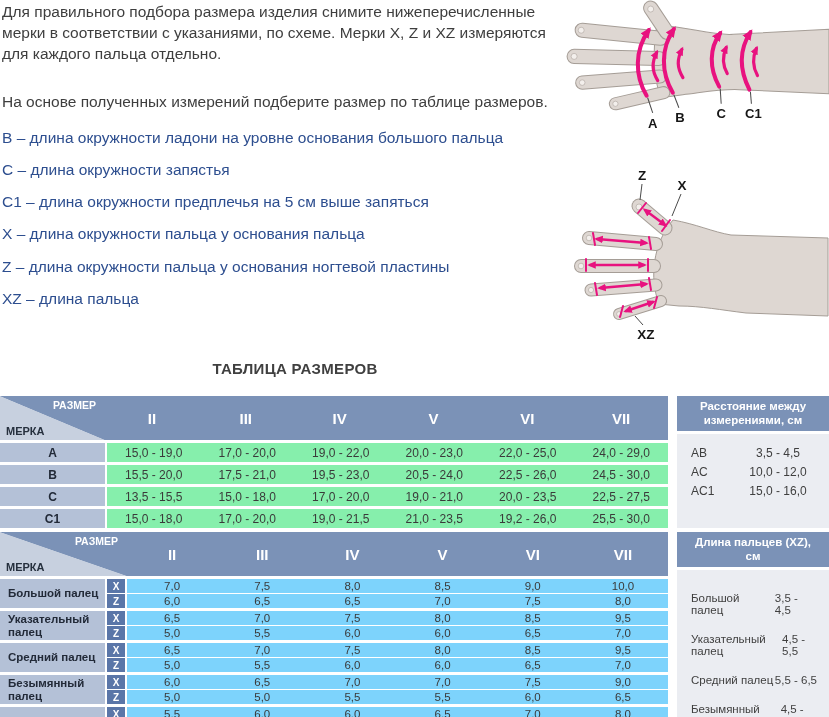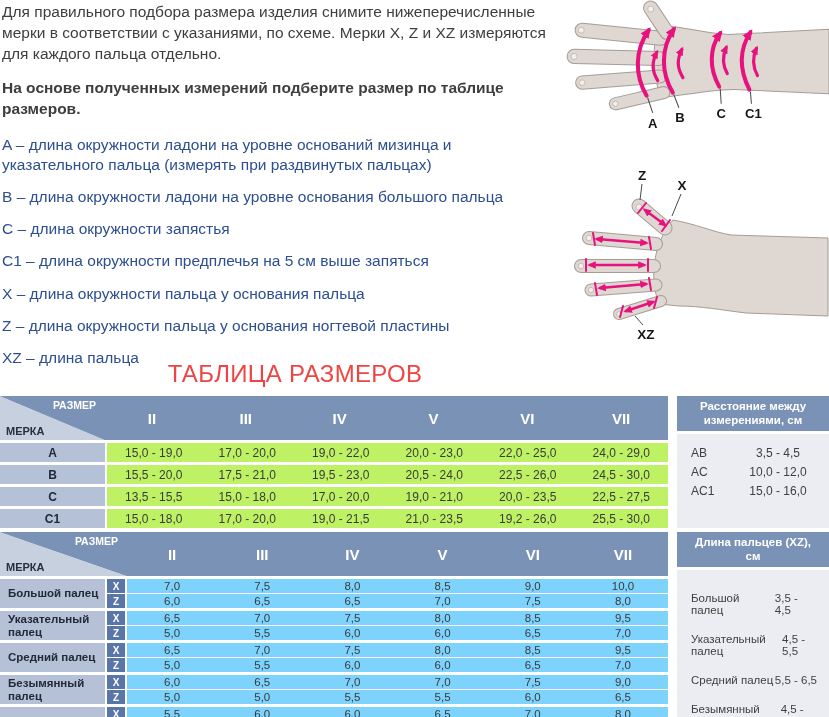--- a/index.html
+++ b/index.html
@@ -5,49 +5,49 @@
   * { margin:0; padding:0; box-sizing:border-box; }
   html,body { background:#fff; }
   .page {
     position:relative; width:829px; height:717px; overflow:hidden;
     background:#fff; font-family:"Liberation Sans", sans-serif; color:#3c3c3c;
   }
   
   .top { display:flex; height:358px; }
   .text-col { width:560px; padding:2px 4px 0 2px; }
   .para { font-size:15.5px; line-height:1.34; color:#3e3e3e; }
-  .para + .para { margin-top:14px;font-weight:bold; }
+  .para + .para { margin-top:28px; }
   .defs { margin-top:15px; }
   .def-item { font-size:15.5px; line-height:1.3; color:#2d4e8f; margin-bottom:12px; }
   .hands-col { width:269px; display:flex; flex-direction:column; }
   .hands-col svg { display:block; }
   .hand2wrap { margin-top:22px; }
 
   
   .title-row { width:590px; text-align:center; margin-top:2px; height:32px; }
-  .title-row h1 { font-size:24px; font-weight:normal; color:#ef4444; letter-spacing:.3px; }
+  .title-row h1 { font-size:15px; font-weight:bold; color:#404040; letter-spacing:.3px; }
 
   
   .tblock { display:flex; margin-top:4px; }
   .mtable { width:668px; }
   .sidebar { width:152px; margin-left:9px; display:flex; flex-direction:column; }
 
   .thead { display:flex; height:44px; }
   .corner { position:relative; background:linear-gradient(to top right, #c7d0df 49.6%, #7b92b7 50.4%); }
   .corner-t1 { width:105px; }
   .corner-t2 { width:127px; }
   .c-top { position:absolute; top:3px; right:9px; color:#fff; font-weight:bold; font-size:10.5px; }
   .c-bot { position:absolute; bottom:3px; left:6px; color:#26303e; font-weight:bold; font-size:11px; }
   .hstrip { flex:1; background:#7b92b7; display:flex; }
   .hcell { flex:1; color:#fff; font-weight:bold; font-size:15px; display:flex; align-items:center; justify-content:center; }
 
   .trow { display:flex; height:19px; margin-top:3px; }
   .rlabel { width:105px; background:#b4c1d7; color:#222a38; font-weight:bold; font-size:12px;
             display:flex; align-items:center; justify-content:center; }
-  .dstrip { flex:1; margin-left:2px; background:#bef264; display:flex; }
+  .dstrip { flex:1; margin-left:2px; background:#86efac; display:flex; }
   .dcell { flex:1; font-size:12px; color:#3a3a3a; display:flex; align-items:center; justify-content:center; }
 
   
   .t2group { display:flex; margin-top:3px; }
   .glabel { width:105px; background:#b4c1d7; color:#222a38; font-weight:bold; font-size:11.5px;
             line-height:1.1; display:flex; align-items:center; padding-left:8px; }
   .gsub { flex:1; display:flex; flex-direction:column; }
   .srow { display:flex; height:14px; }
   .srow + .srow { margin-top:1px; }
   .badge { width:18px; margin-left:2px; background:#5a76a8; color:#fff; font-size:10px; font-weight:bold;
@@ -69,21 +69,20 @@
 </head>
 <body>
 
 <div class="page">
 
   <div class="top">
     <div class="text-col">
       <p class="para">Для правильного подбора размера изделия снимите нижеперечисленные мерки в соответствии с указаниями, по схеме. Мерки X, Z и XZ измеряются для каждого пальца отдельно.</p>
       <p class="para">На основе полученных измерений подберите размер по таблице размеров.</p>
       <div class="defs">
-        <div class="def-item">A – длина окружности ладони на уровне оснований мизинца и указательного пальца (измерять при раздвинутых пальцах)</div>
         <div class="def-item">B – длина окружности ладони на уровне основания большого пальца</div>
         <div class="def-item">C – длина окружности запястья</div>
         <div class="def-item">C1 – длина окружности предплечья на 5 см выше запяться</div>
         <div class="def-item">X – длина окружности пальца у основания пальца</div>
         <div class="def-item">Z – длина окружности пальца у основания ногтевой пластины</div>
         <div class="def-item">XZ – длина пальца</div>
       </div>
     </div>
 
     <div class="hands-col">

